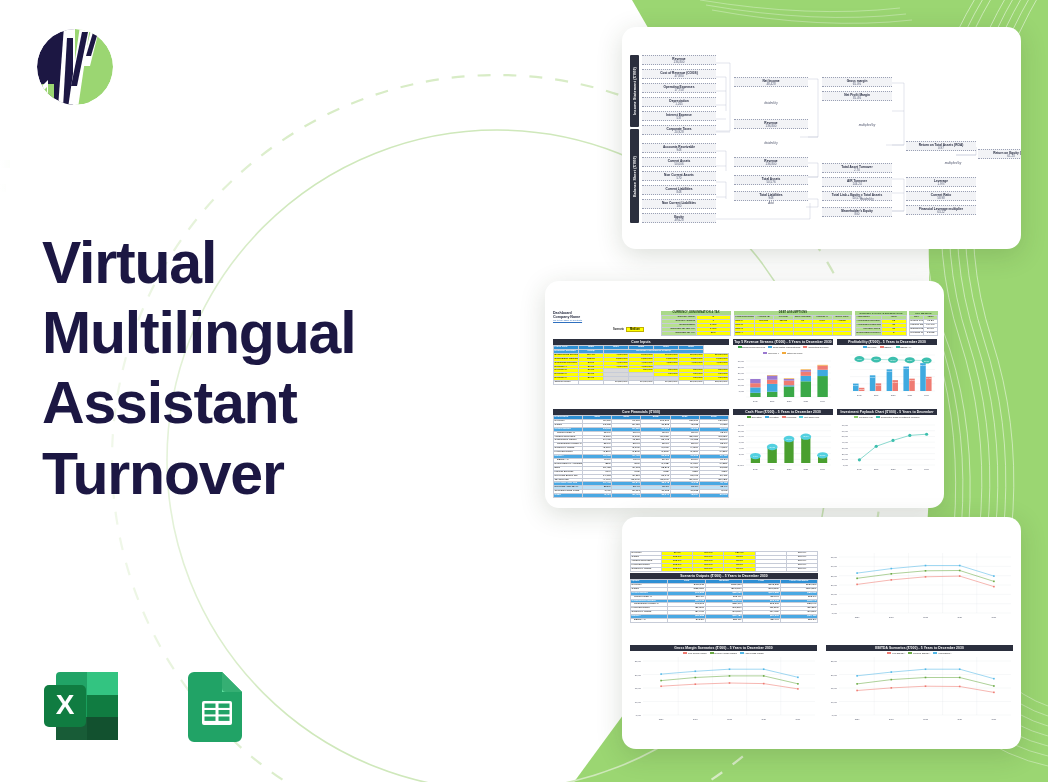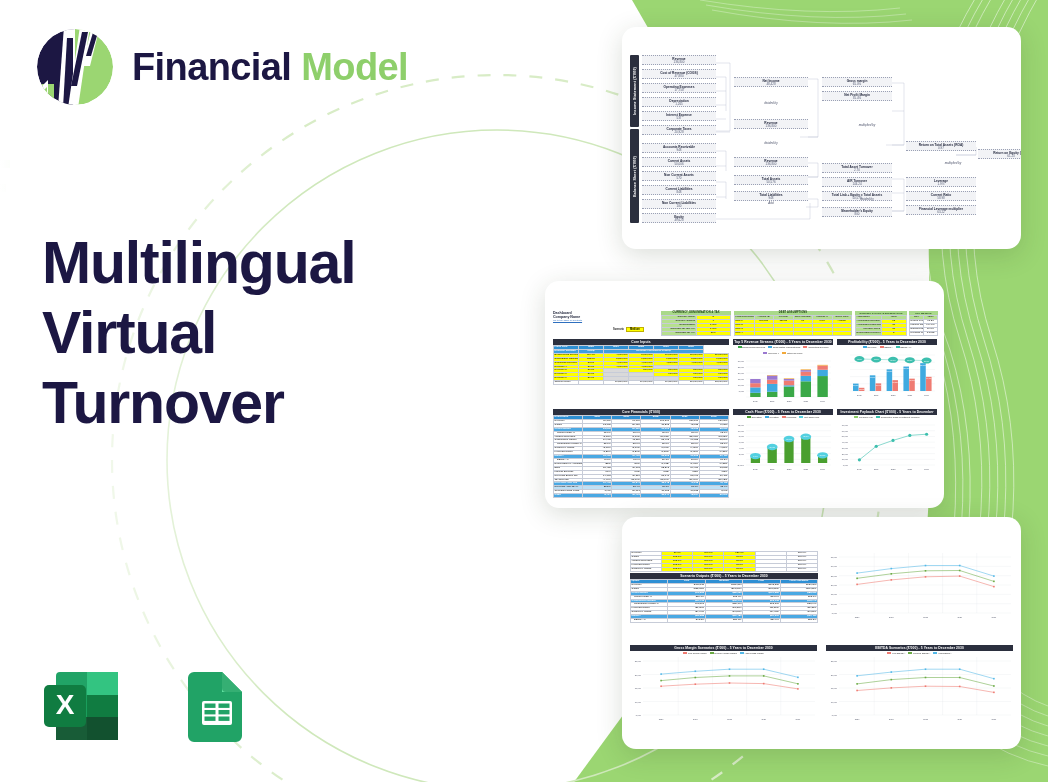--- a/index.html
+++ b/index.html
@@ -165,29 +165,26 @@
           <polygon points="48,6 54,6 43,60 37,60" fill="#1c1743"></polygon>
           <polygon points="49,48 55,48 55,82 49,82" fill="#9bd672"></polygon>
           <polygon points="58,0 66,0 56,40 48,40" fill="#ffffff"></polygon>
           <polygon points="60,3 65,3 57,30 52,30" fill="#1c1743"></polygon>
           <polygon points="8,58 20,58 20,82 8,82" fill="#9bd672"></polygon>
           <polygon points="6,62 14,54 14,82 6,82" fill="#ffffff"></polygon>
           <polygon points="9,65 13,61 13,80 9,80" fill="#9bd672"></polygon>
         </g>
       </svg>
     </div>
-    <div class="logo-text">
-      <span class="w1">Financial</span>
-      <span class="w2">Model</span>
-    </div>
   </div>
 
   <h1 class="headline">
+    <span>Virtual</span>
     <span>Multilingual</span>
-    <span>Virtual</span>
+    <span>Assistant</span>
     <span>Turnover</span>
   </h1>
 
   <div class="app-icons">
     <div class="app-icon">
       <svg viewBox="0 0 92 92" width="92" height="92">
         <rect x="16" y="12" width="62" height="68" rx="4" fill="#21a366"></rect>
         <rect x="47" y="12" width="31" height="23" fill="#33c481"></rect>
         <rect x="47" y="35" width="31" height="22" fill="#107c41"></rect>
         <rect x="16" y="35" width="31" height="22" fill="#1a9e5c"></rect>

